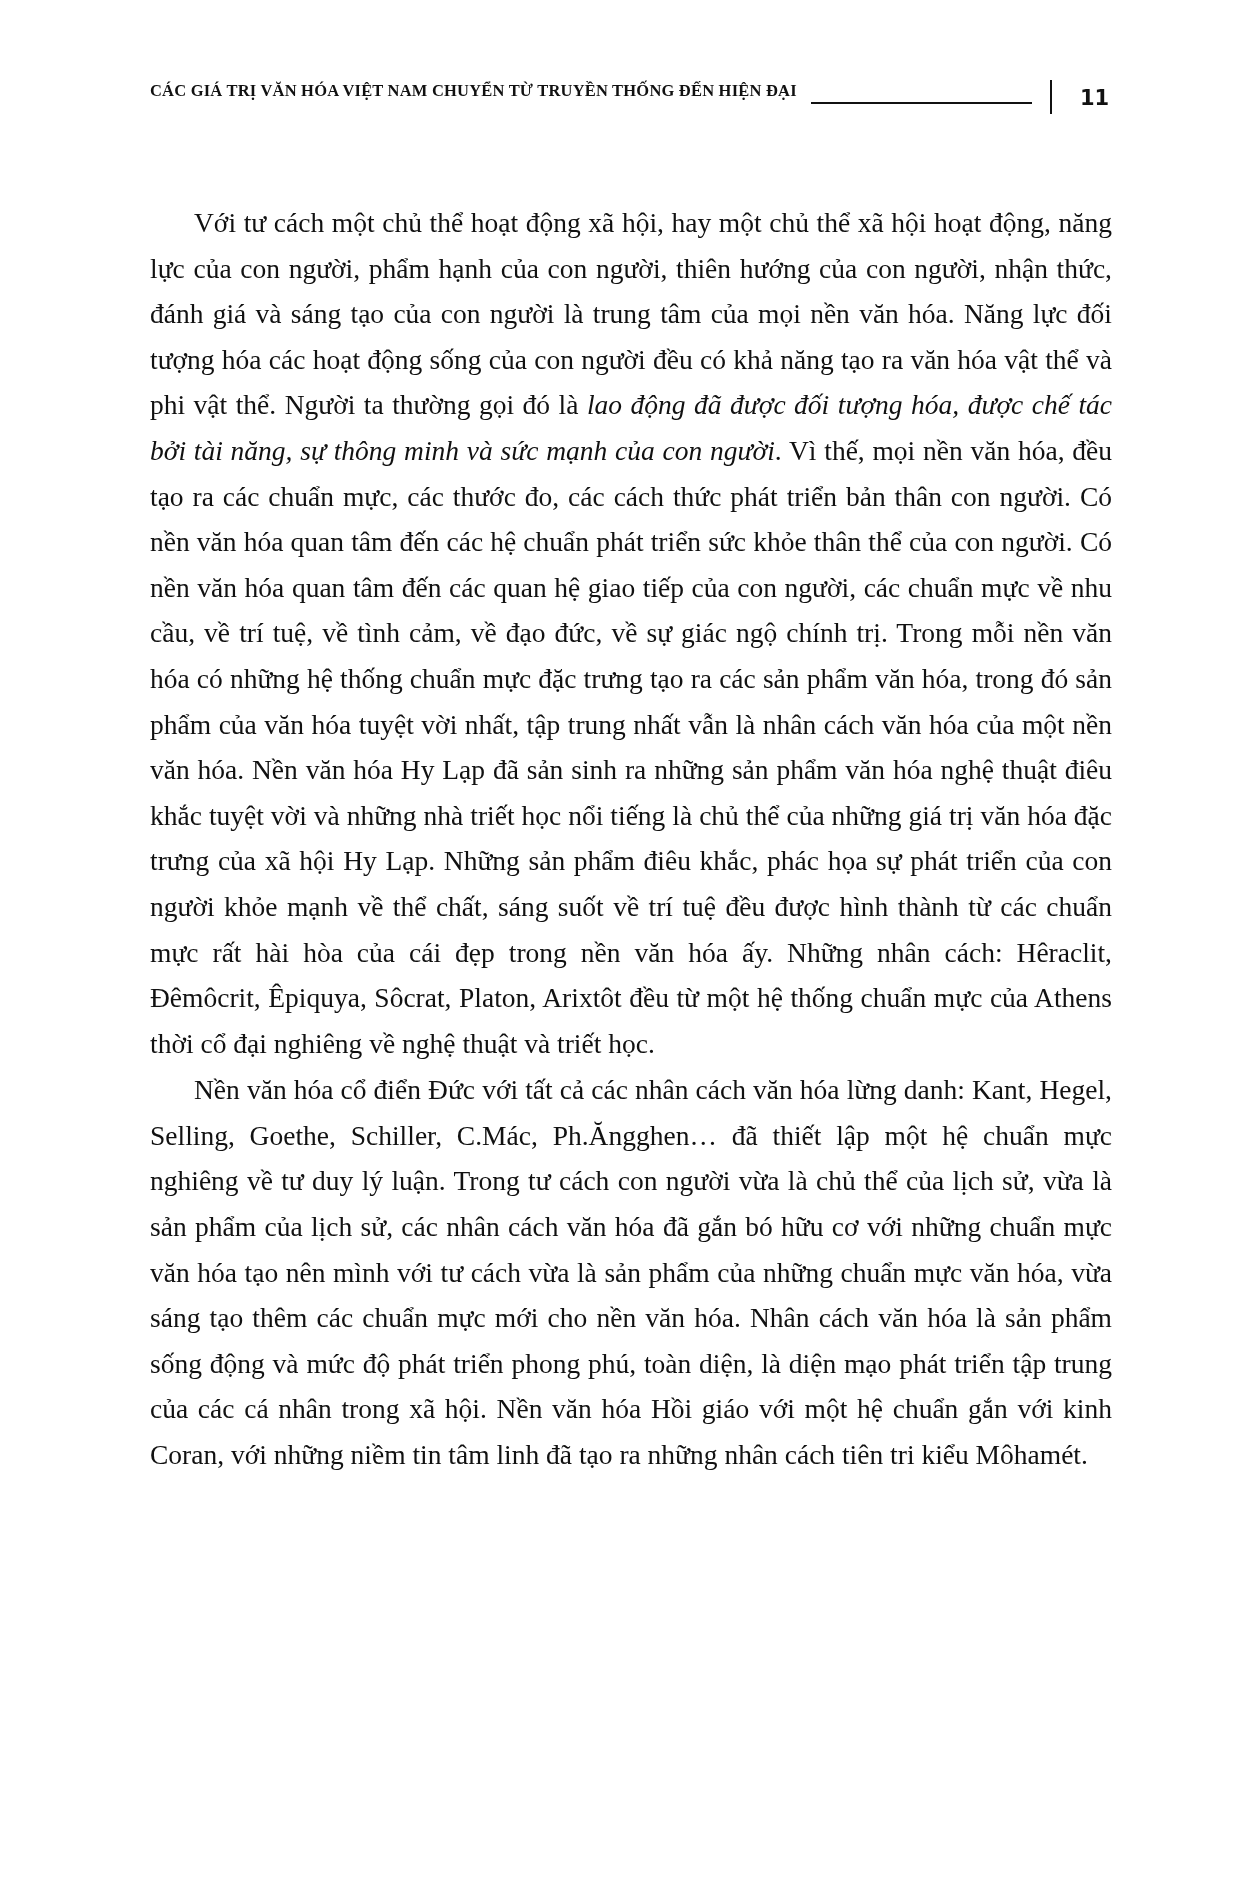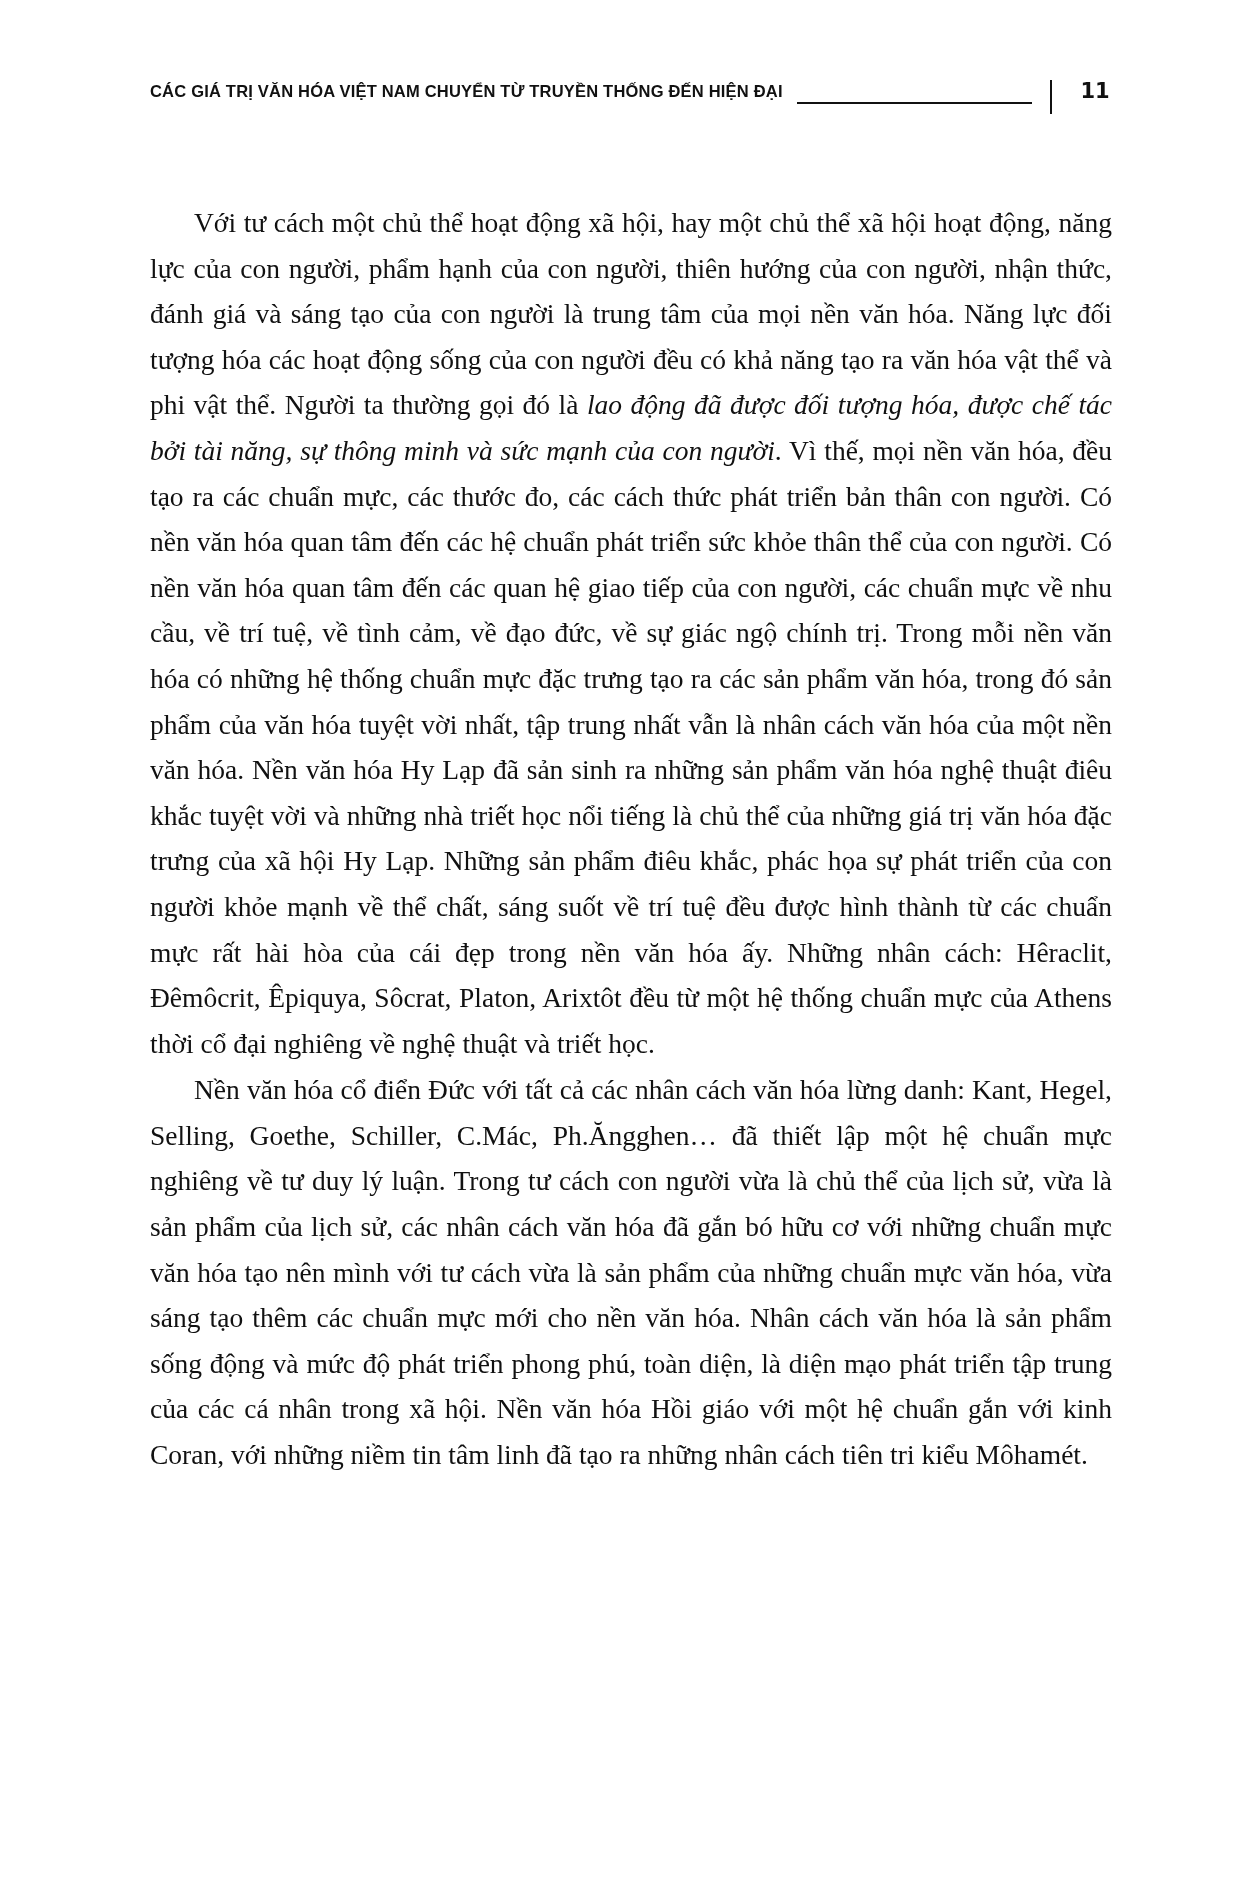--- a/index.html
+++ b/index.html
@@ -26,21 +26,21 @@
   .header {
     position: absolute;
     left: 150px;
     top: 80px;
     width: 960px;
     height: 46px;
     display: flex;
     align-items: flex-start;
   }
   .header-title {
-    font-family: Liberation Sans, sans-serif;
+    font-family: Liberation Serif, serif;
     font-weight: bold;
     font-size: 16.5px;
     letter-spacing: 0.2px;
     color: #111111;
     white-space: nowrap;
     text-transform: uppercase;
     line-height: 1;
     padding-top: 3px;
   }
   .header-rule {
@@ -58,21 +58,22 @@
     margin-right: 28px;
   }
   .page-number {
     font-family: "DejaVu Sans", sans-serif;
     font-weight: bold;
     font-size: 21px;
     color: #111111;
     line-height: 1;
     padding-top: 1px;
     min-width: 30px;
-    text-align: center;
+    text-align: left;
+    margin-top: 7px;
   }
   .body-area {
     position: absolute;
     left: 150px;
     top: 188px;
     width: 962px;
   }
   p.para {
     margin: 12px 0 0 0;
     font-size: 27.5px;

